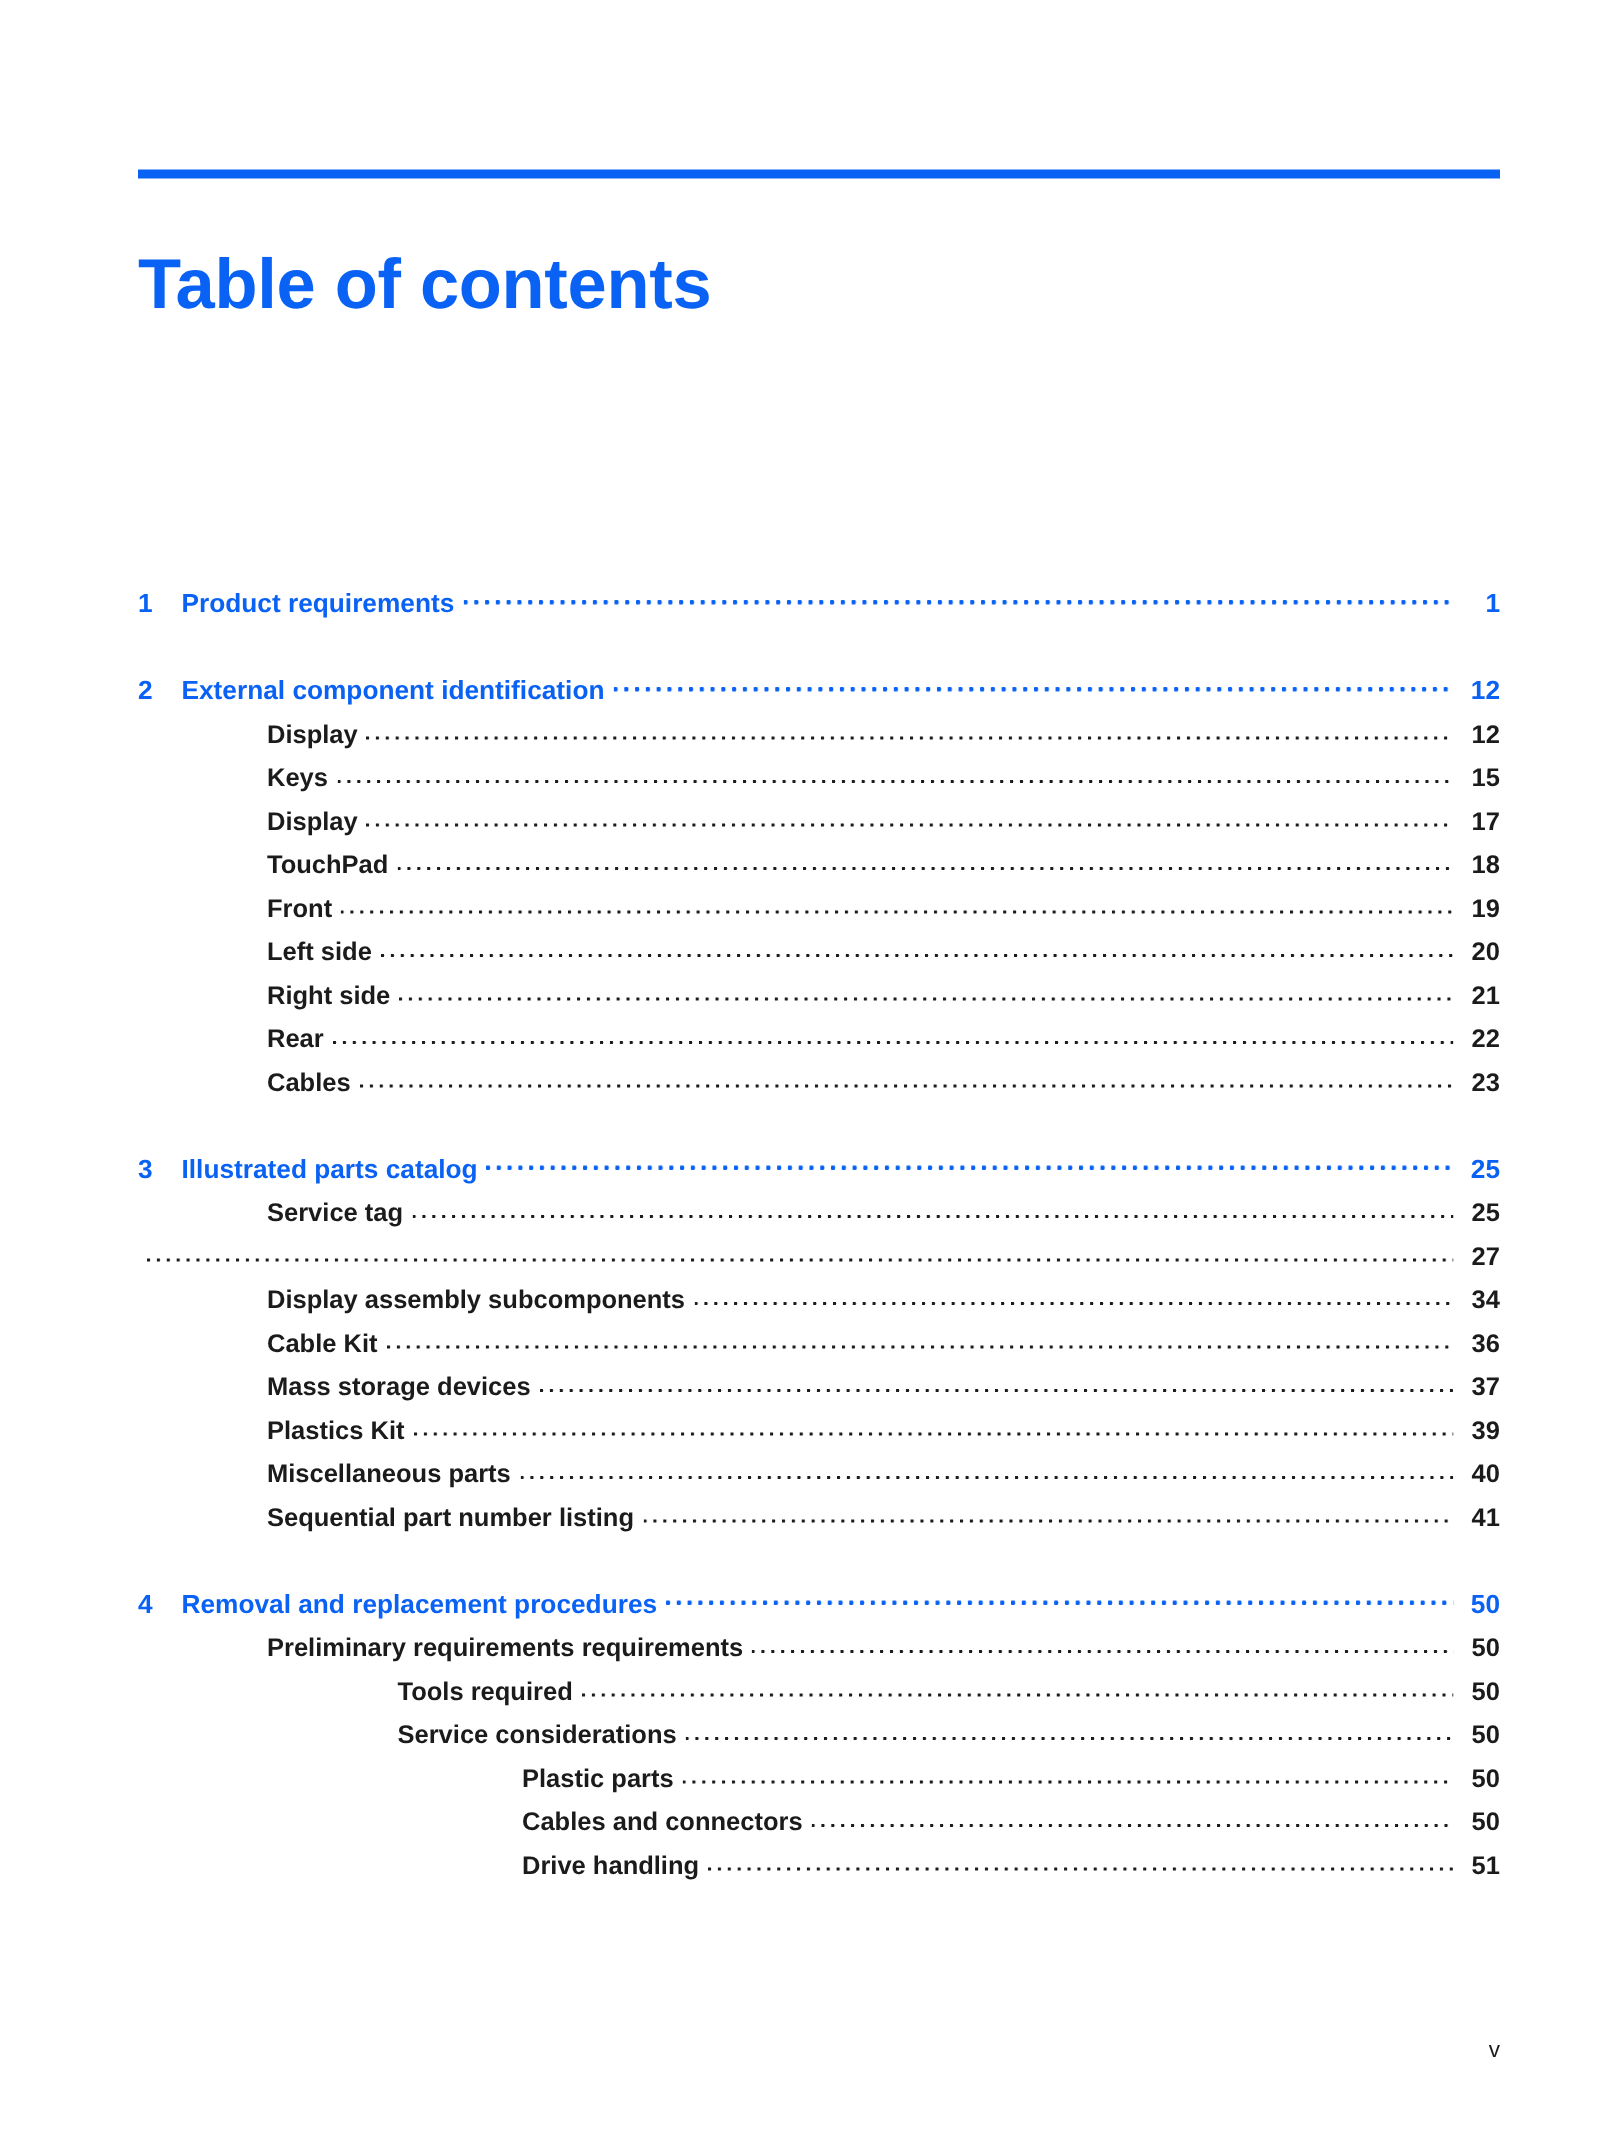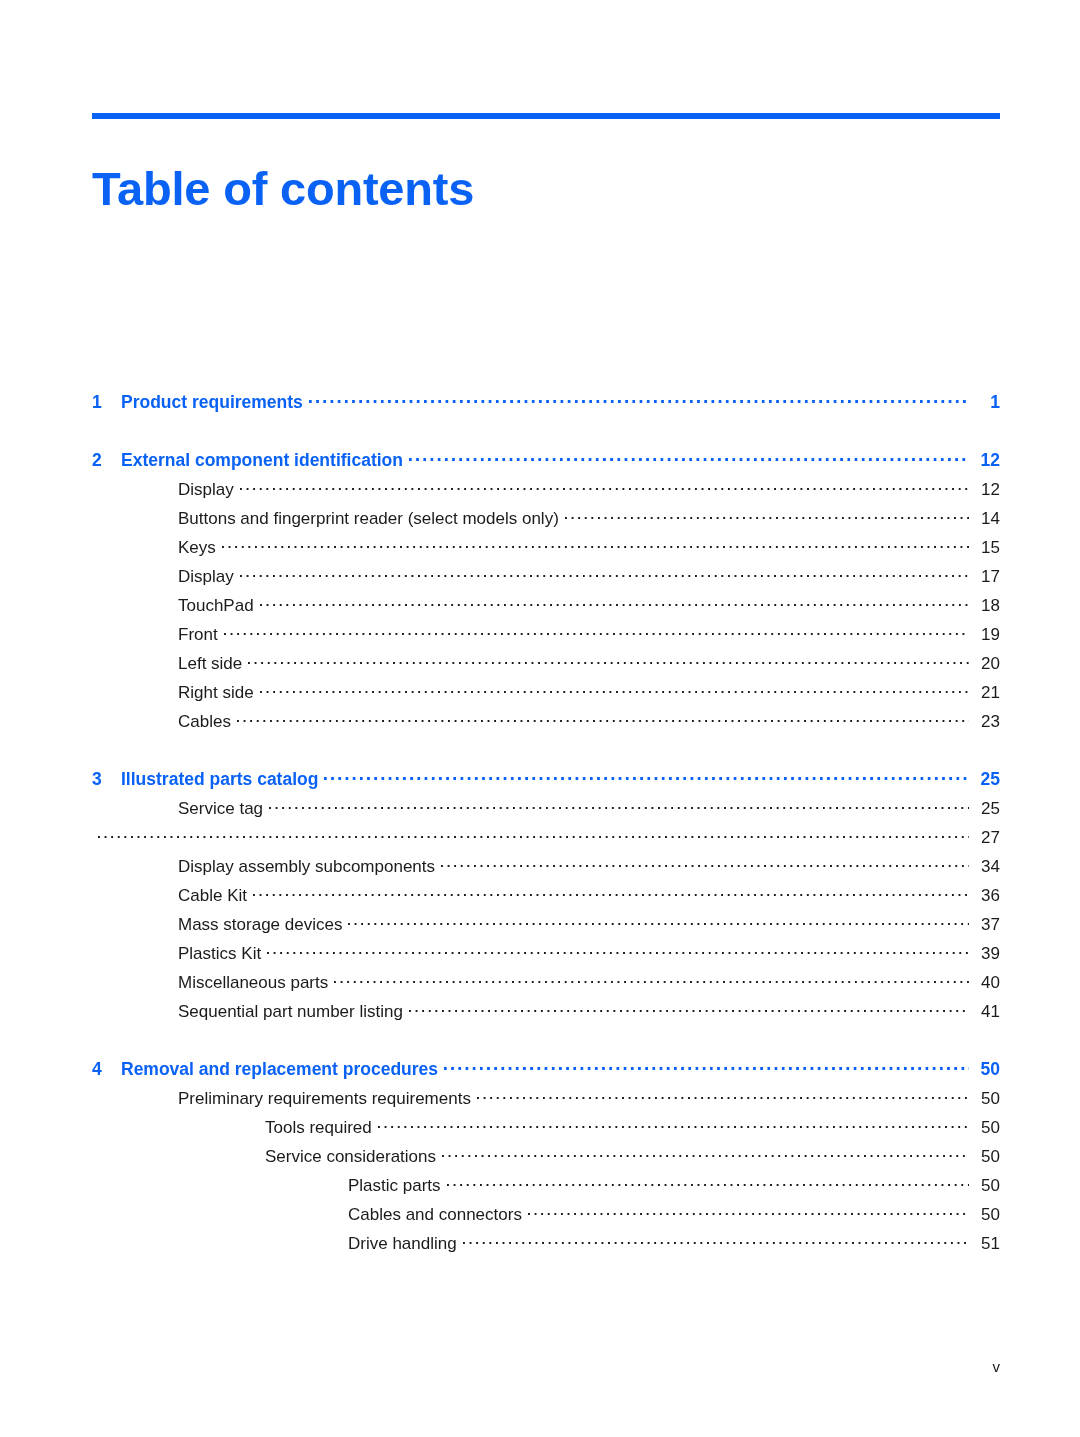--- a/index.html
+++ b/index.html
@@ -78,24 +78,25 @@
     width: 29px;
     flex: 0 0 29px;
     text-align: left;
   }
 
   
   .toc-entry.level-1,
   .toc-entry.level-2,
   .toc-entry.level-3 {
     color: #1b1b1b;
-    font-weight: 400;
+    font-weight: 700;
     font-size: 17px;
     height: 29px;
     line-height: 29px;
+    align-items: center;
   }
 
   .toc-entry.level-1 .entry-title { padding-left: 86px; }
   .toc-entry.level-2 .entry-title { padding-left: 173px; }
   .toc-entry.level-3 .entry-title { padding-left: 256px; }
 
   .entry-title {
     flex: 0 0 auto;
     white-space: nowrap;
   }
@@ -164,25 +165,20 @@
         <span class="entry-title">External component identification</span>
         <span class="leader"></span>
         <span class="entry-page">12</span>
       </div>
       <div class="toc-entry level-1">
         <span class="entry-title">Display</span>
         <span class="leader"></span>
         <span class="entry-page">12</span>
       </div>
       <div class="toc-entry level-1">
-        <span class="entry-title">Buttons and fingerprint reader (select models only)</span>
-        <span class="leader"></span>
-        <span class="entry-page">14</span>
-      </div>
-      <div class="toc-entry level-1">
         <span class="entry-title">Keys</span>
         <span class="leader"></span>
         <span class="entry-page">15</span>
       </div>
       <div class="toc-entry level-1">
         <span class="entry-title">Display</span>
         <span class="leader"></span>
         <span class="entry-page">17</span>
       </div>
       <div class="toc-entry level-1">
@@ -197,20 +193,25 @@
       </div>
       <div class="toc-entry level-1">
         <span class="entry-title">Left side</span>
         <span class="leader"></span>
         <span class="entry-page">20</span>
       </div>
       <div class="toc-entry level-1">
         <span class="entry-title">Right side</span>
         <span class="leader"></span>
         <span class="entry-page">21</span>
+      </div>
+      <div class="toc-entry level-1">
+        <span class="entry-title">Rear</span>
+        <span class="leader"></span>
+        <span class="entry-page">22</span>
       </div>
       <div class="toc-entry level-1">
         <span class="entry-title">Cables</span>
         <span class="leader"></span>
         <span class="entry-page">23</span>
       </div>
       <div class="toc-entry level-0">
         <span class="chap-num">3</span>
         <span class="entry-title">Illustrated parts catalog</span>
         <span class="leader"></span>

